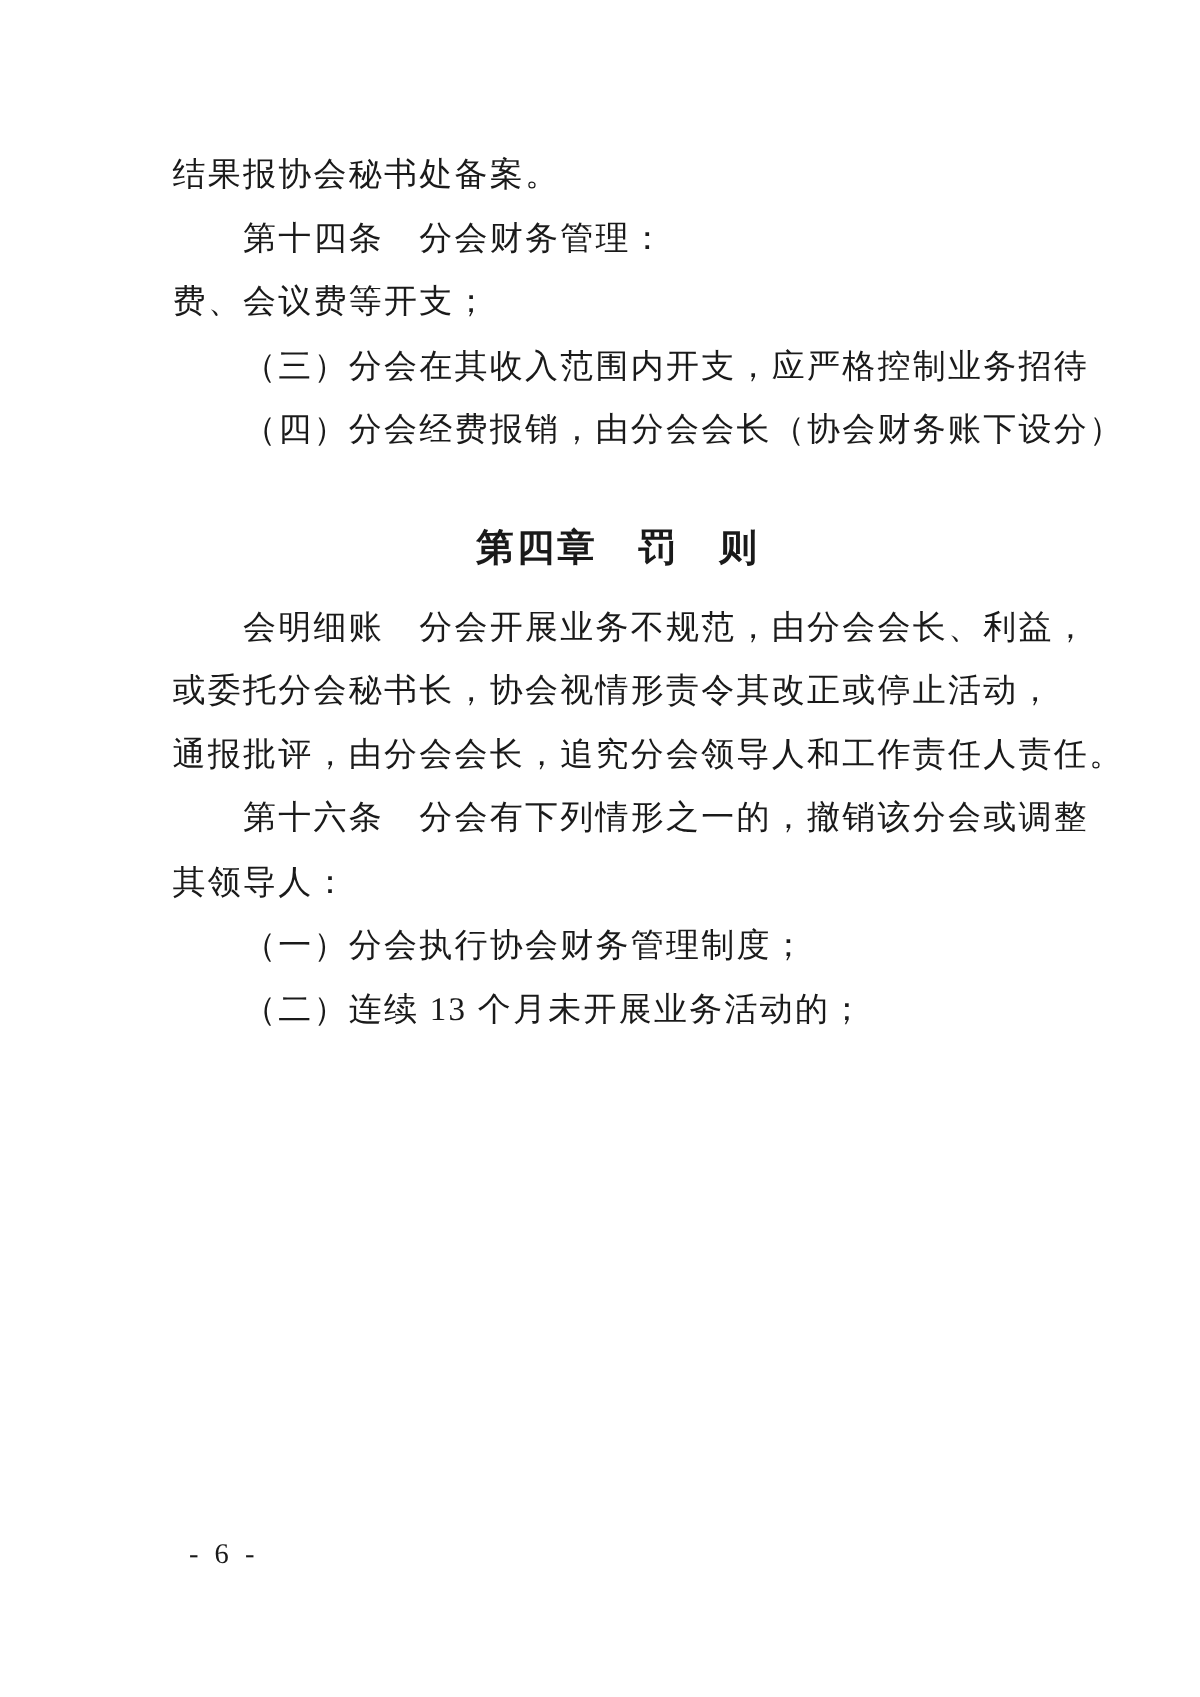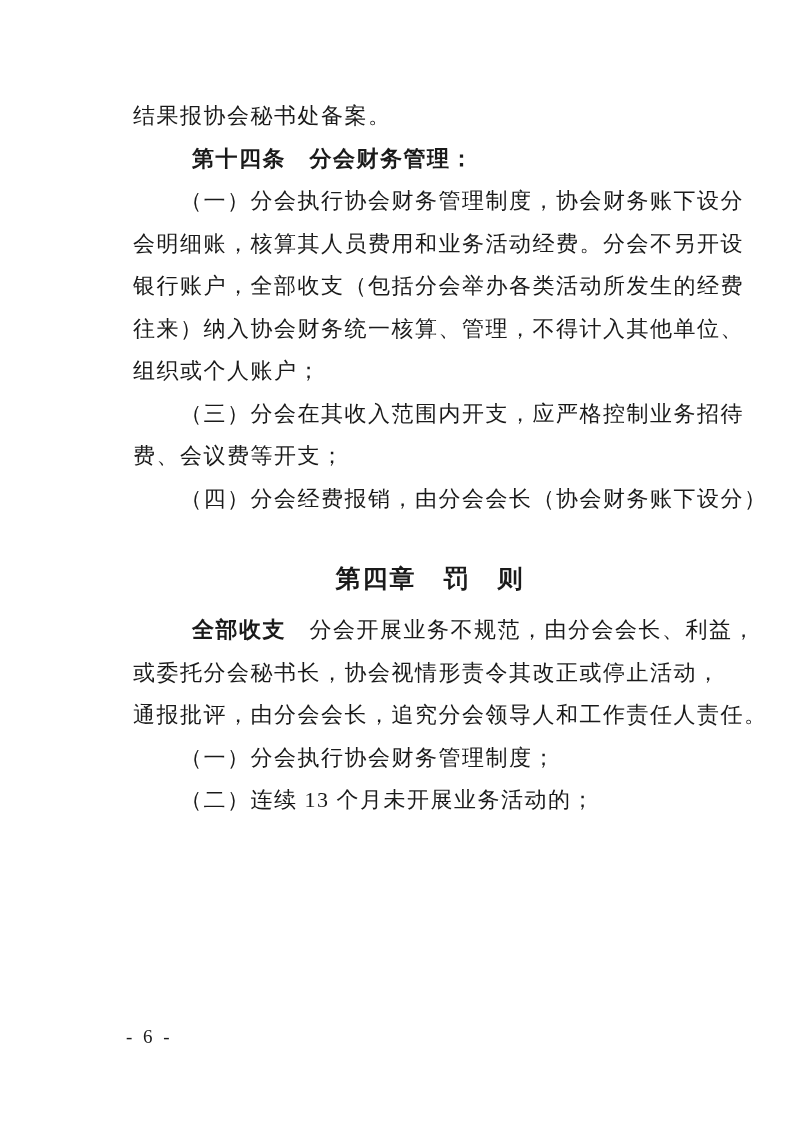--- a/index.html
+++ b/index.html
@@ -11,21 +11,21 @@
     position: relative;
     width: 800px;
     height: 1131px;
     background: #ffffff;
     color: #1a1a1a;
     overflow: hidden;
     font-family: "Liberation Serif", "DejaVu Serif", serif;
   }
   .content {
     position: absolute;
-    left: 133px;
+    left: 115px;
     top: 95px;
     width: 594px;
   }
   .para {
     margin: 0;
     padding: 0;
   }
   .line {
     font-size: 22px;
     line-height: 42.5px;
@@ -33,26 +33,25 @@
     white-space: nowrap;
     font-family: "Liberation Serif", "DejaVu Serif", serif;
   }
   .line.indent {
     padding-left: 47px;
   }
   .seg {
     font-weight: normal;
   }
   .seg.bold {
-    font-weight: bold;
+    font-weight: normal;
     font-family: "Liberation Sans", "DejaVu Sans", sans-serif;
-    margin-left: 12px;
   }
   .heading {
-    font-family: Liberation Serif, serif;
+    font-family: Liberation Mono, monospace;
     font-weight: bold;
     font-size: 25px;
     line-height: 45px;
     letter-spacing: 2px;
     text-align: center;
     margin-top: 36px;
     margin-bottom: 8px;
     white-space: nowrap;
   }
   .footer {
@@ -71,38 +70,35 @@
 
 <div class="page">
   <div class="content">
       <div class="para">
         <div class="line"><span class="seg">结果报协会秘书处备案。</span></div>
       </div>
       <div class="para">
         <div class="line indent"><span class="seg bold">第十四条　分会财务管理：</span></div>
       </div>
       <div class="para">
-        <div class="line indent"><span class="seg">（一）分会执行协会财务管理制度，协会财务账下设分</span></div>
-        <div class="line"><span class="seg">会明细账，核算其人员费用和业务活动经费。分会不另开设</span></div>
-        <div class="line"><span class="seg">银行账户，全部收支（包括分会举办各类活动所发生的经费</span></div>
-        <div class="line"><span class="seg">往来）纳入协会财务统一核算、管理，不得计入其他单位、</span></div>
-        <div class="line"><span class="seg">组织或个人账户；</span></div>
-      </div>
-      <div class="para">
+        <div class="line"><span class="seg">费、会议费等开支；</span></div>
         <div class="line indent"><span class="seg">（三）分会在其收入范围内开支，应严格控制业务招待</span></div>
-        <div class="line"><span class="seg">费、会议费等开支；</span></div>
       </div>
       <div class="para">
         <div class="line indent"><span class="seg">（四）分会经费报销，由分会会长（协会财务账下设分）</span></div>
       </div>
       <div class="heading">第四章　罚　则</div>
       <div class="para">
-        <div class="line indent"><span class="seg bold">全部收支</span><span class="seg">　分会开展业务不规范，由分会会长、利益，</span></div>
+        <div class="line indent"><span class="seg bold">会明细账</span><span class="seg">　分会开展业务不规范，由分会会长、利益，</span></div>
         <div class="line"><span class="seg">或委托分会秘书长，协会视情形责令其改正或停止活动，</span></div>
         <div class="line"><span class="seg">通报批评，由分会会长，追究分会领导人和工作责任人责任。</span></div>
+      </div>
+      <div class="para">
+        <div class="line indent"><span class="seg bold">第十六条</span><span class="seg">　分会有下列情形之一的，撤销该分会或调整</span></div>
+        <div class="line"><span class="seg">其领导人：</span></div>
       </div>
       <div class="para">
         <div class="line indent"><span class="seg">（一）分会执行协会财务管理制度；</span></div>
       </div>
       <div class="para">
         <div class="line indent"><span class="seg">（二）连续 13 个月未开展业务活动的；</span></div>
       </div>
     </div>
   <div class="footer">- 6 -</div>
 </div>

